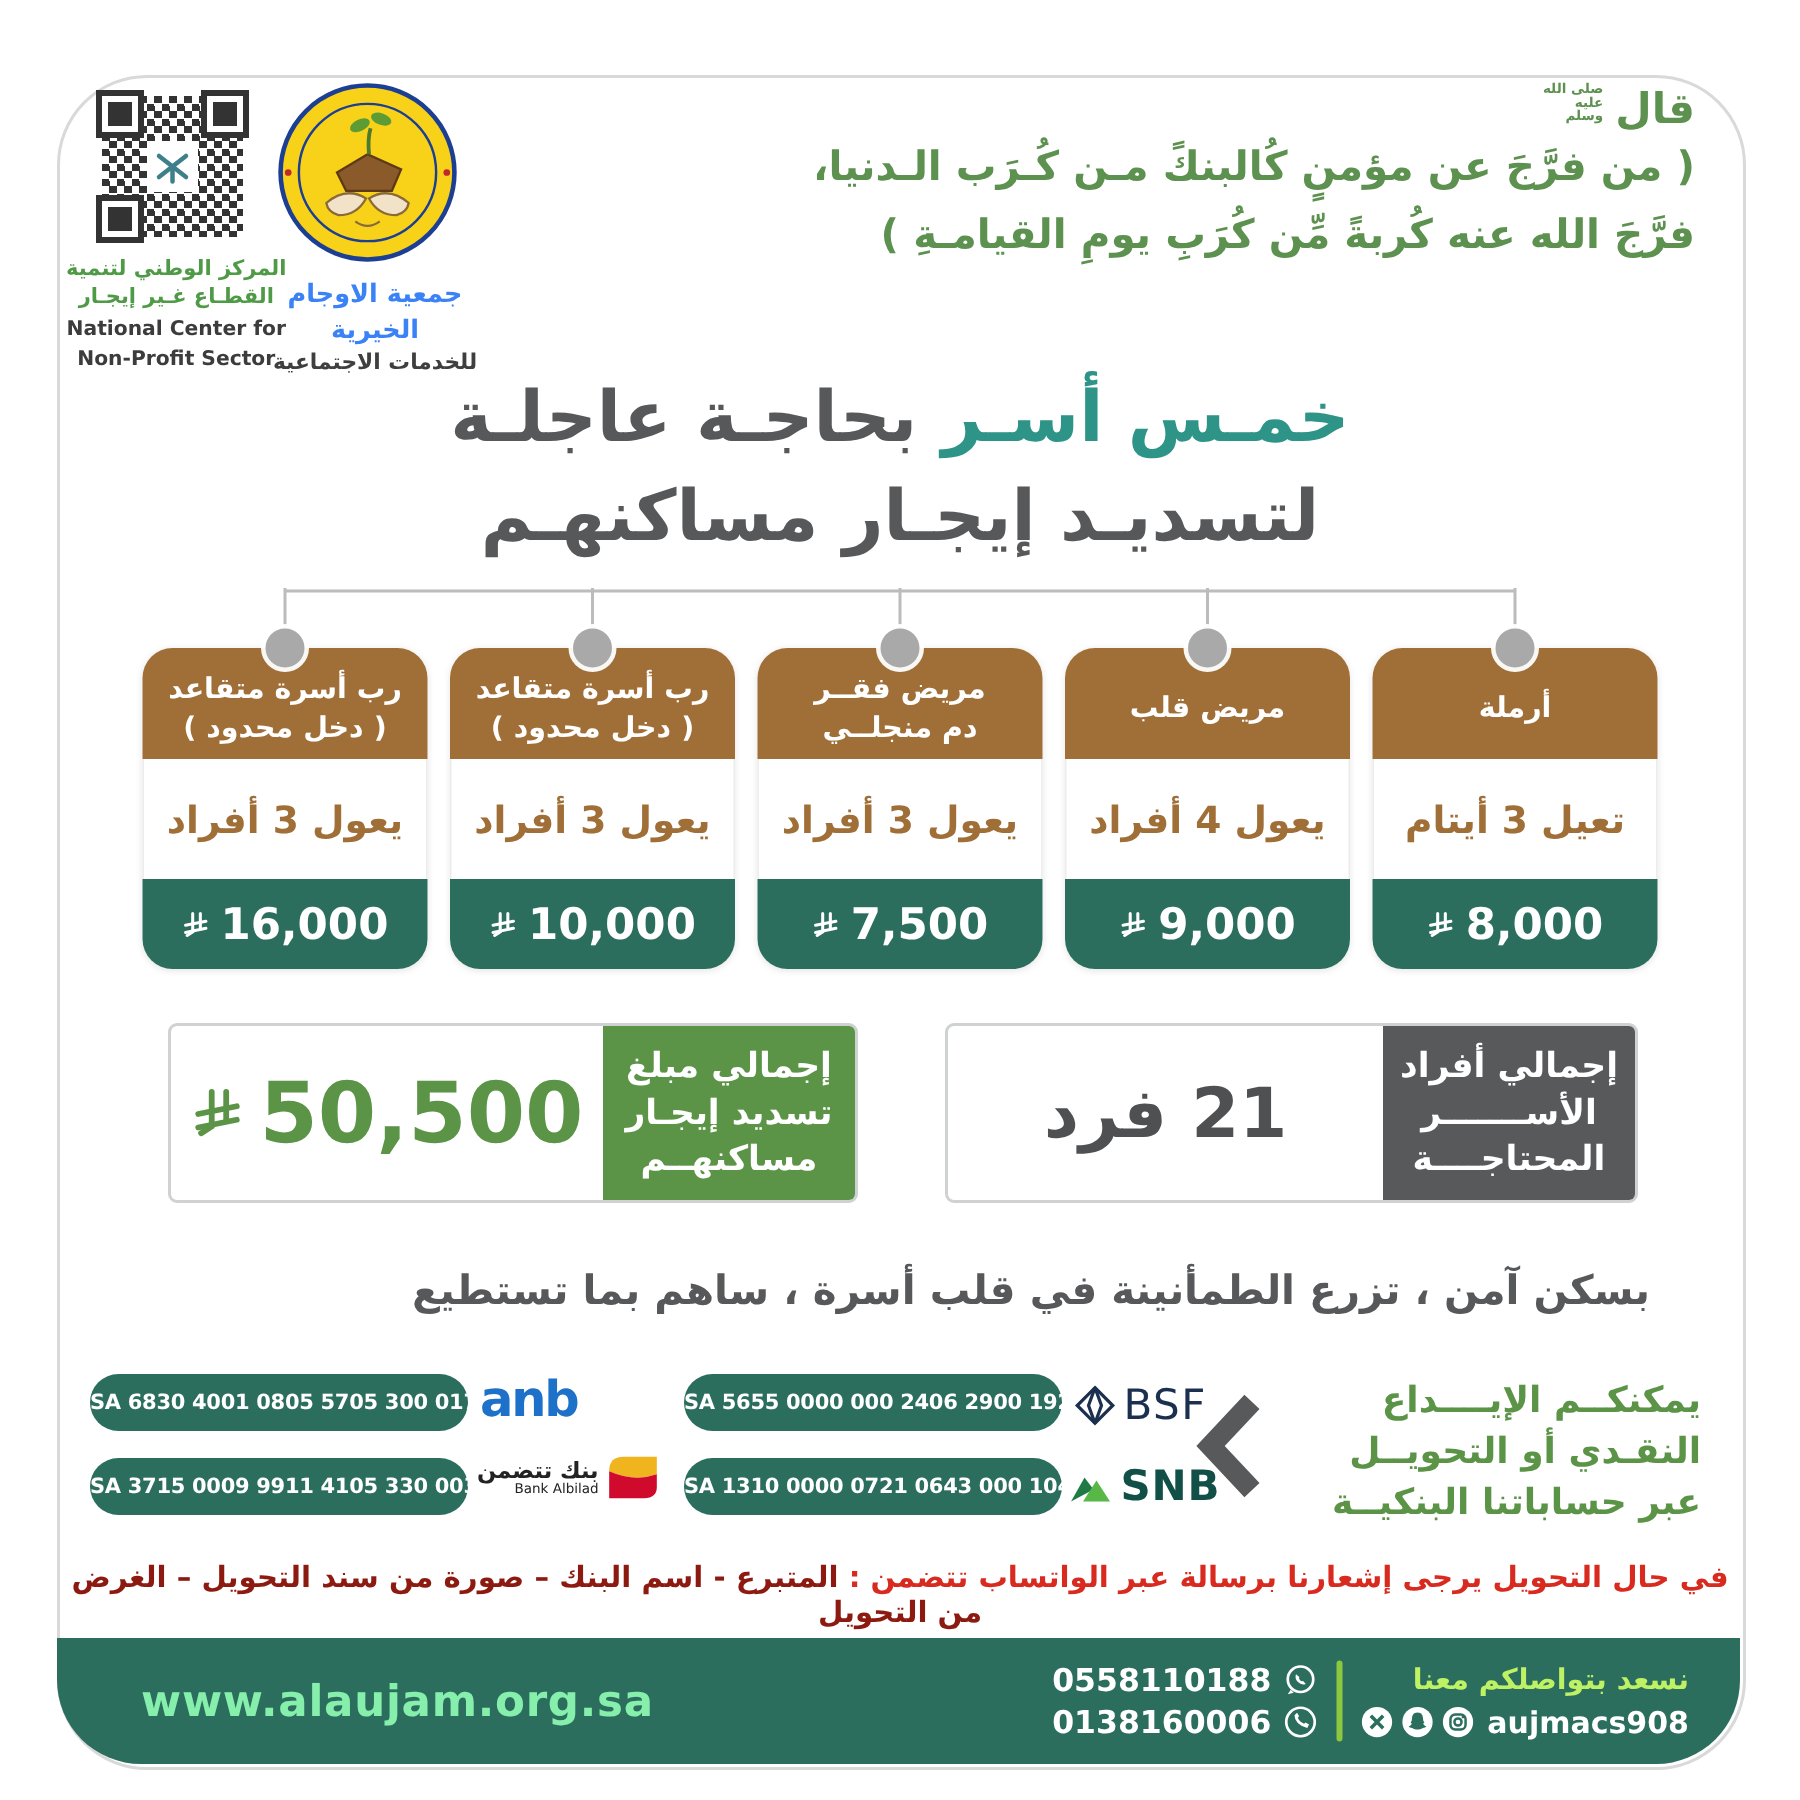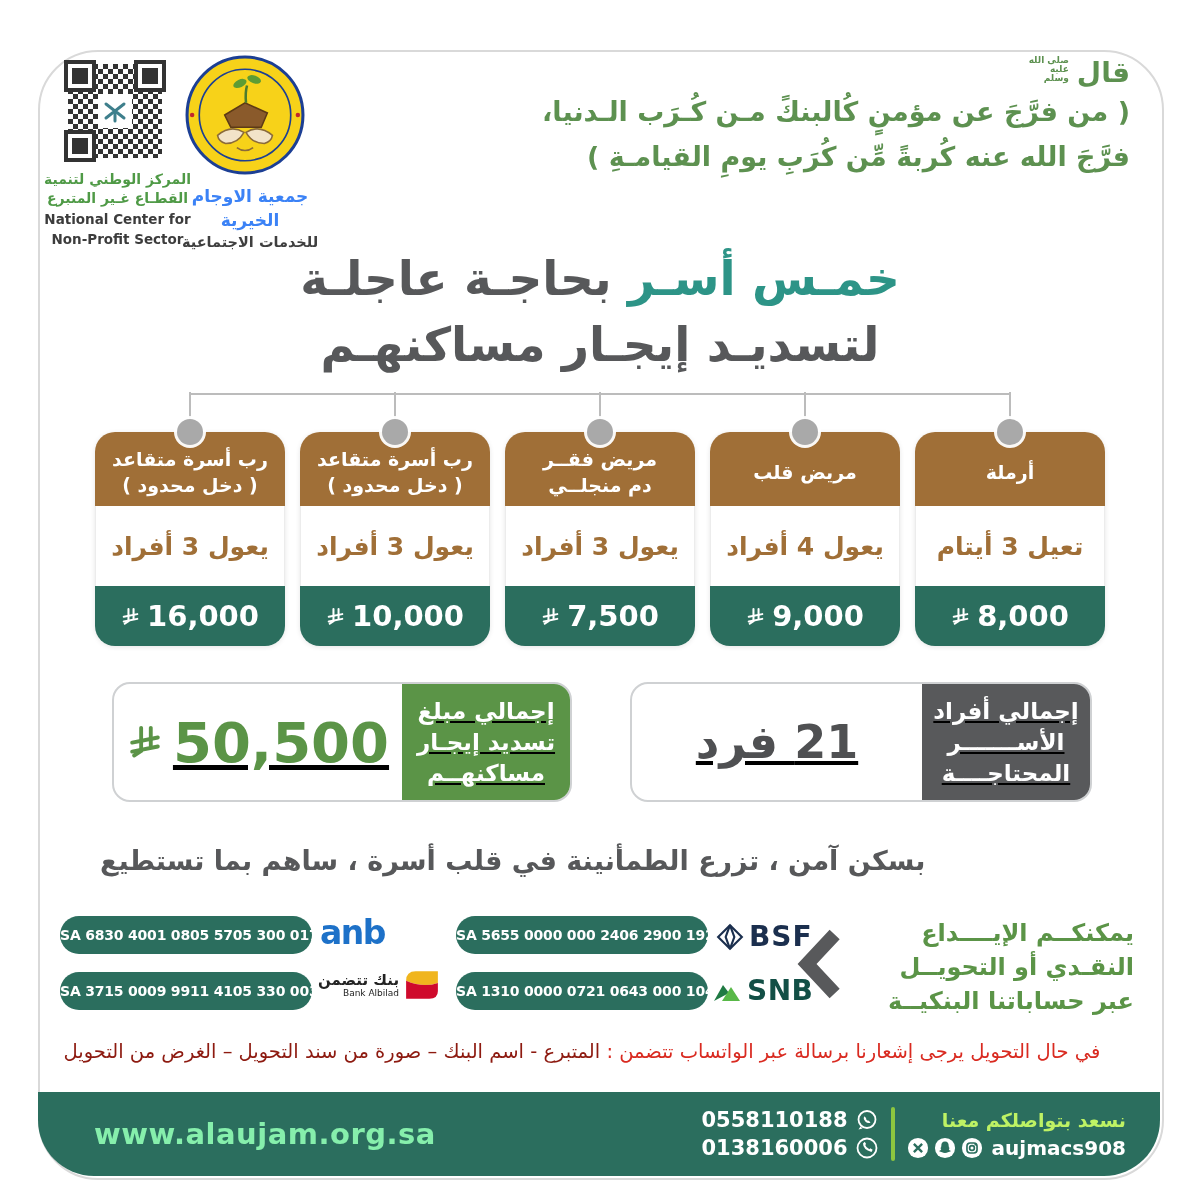--- a/index.html
+++ b/index.html
@@ -55,53 +55,53 @@
   .card-mid{height:80px;display:flex;align-items:center;justify-content:center;direction:rtl;
             color:#a06f37;font-weight:bold;font-size:25px;border-left:1px solid #ececec;border-right:1px solid #ececec;}
   .card-foot{height:60px;background:#2b6e5e;border-radius:0 0 20px 20px;color:#fff;
              display:flex;align-items:center;justify-content:center;gap:7px;direction:ltr;
              font-weight:bold;font-size:29px;}
   .riyal-sm svg{width:19px;height:19px;display:block;}
   .riyal-lg svg{width:36px;height:36px;display:block;}
 
   
   .total-box{position:absolute;top:682px;height:120px;background:#fff;border:2px solid #cfd1d3;
-             border-radius:18px;display:flex;box-sizing:border-box;overflow:hidden;text-decoration:underline;}
+             border-radius:6px;display:flex;box-sizing:border-box;overflow:hidden;}
   .amount-box{left:112px;width:460px;}
   .members-box{left:630px;width:462px;}
   .total-value{flex:1;display:flex;align-items:center;justify-content:center;gap:10px;direction:ltr;}
   .amount-box .total-value{color:#5b9447;font-weight:bold;font-size:56px;}
   .members-box .total-value{color:#4f5052;font-weight:bold;font-size:46px;direction:rtl;}
   .total-panel{width:168px;color:#fff;font-weight:bold;text-align:center;direction:rtl;
                display:flex;flex-direction:column;justify-content:center;font-size:23px;line-height:31px;}
   .green-panel{background:#5b9447;}
   .gray-panel{background:#58595b;}
 
   
-  .slogan{position:absolute;left:100px;top:845px;width:1000px;text-align:left;direction:rtl;
+  .slogan{position:absolute;left:100px;top:845px;width:1000px;text-align:right;direction:rtl;
           color:#57585a;font-weight:bold;font-size:27px;}
 
   
   .iban-pill{position:absolute;width:252px;height:38px;background:#2b6e5e;border-radius:19px;
              color:#fff;font-weight:bold;font-size:14px;letter-spacing:-.2px;line-height:38px;
              text-align:center;direction:ltr;white-space:nowrap;}
   .bank-logo{position:absolute;display:flex;align-items:center;gap:5px;}
   .anb-txt{color:#1d71c8;font-size:33px;font-weight:800;letter-spacing:-1.5px;line-height:34px;}
   .alb-txt{text-align:right;direction:rtl;}
   .alb-ar{color:#232323;font-size:15px;font-weight:bold;line-height:16px;}
   .alb-en{color:#232323;font-size:9px;line-height:10px;}
-  .bsf-txt{color:#1b2f4e;font-size:28px;font-weight:700;letter-spacing:1px;}
+  .bsf-txt{color:#1b2f4e;font-size:28px;font-weight:400;letter-spacing:1px;}
   .snb-txt{color:#124f46;font-size:28px;font-weight:800;letter-spacing:.5px;}
   .cta{position:absolute;right:66px;top:916px;width:260px;direction:rtl;text-align:right;
        color:#5b9447;font-weight:bold;font-size:24px;line-height:34px;}
   .chev{position:absolute;left:796px;top:928px;}
 
   
-  .note{position:absolute;left:12px;top:1040px;width:1140px;text-align:center;direction:rtl;
-        font-weight:normal;font-size:19.5px;}
+  .note{position:absolute;left:30px;top:1040px;width:1140px;text-align:center;direction:rtl;
+        font-weight:bold;font-size:19.5px;}
   .note .red{color:#d92a20;}
   .note .dark{color:#8d1a10;}
 
   
   .footer-bar{position:absolute;left:38px;top:1092px;width:1122px;height:84px;background:#2b6e5e;
               border-radius:0 0 56px 56px;}
   .site{position:absolute;left:56px;top:0;height:84px;display:flex;align-items:center;
         color:#86efac;font-weight:bold;font-size:29px;letter-spacing:.5px;}
   .contact{position:absolute;right:34px;top:10px;height:64px;display:flex;align-items:center;gap:12px;direction:ltr;}
   .phones{display:flex;flex-direction:column;gap:4px;}
@@ -131,21 +131,21 @@
           <g stroke="#3e7f8c" stroke-width="3" fill="none" stroke-linecap="round">
             <path d="M4 6 L13 13 L4 20"></path>
             <path d="M22 6 L13 13 L22 20"></path>
             <path d="M13 13 V23"></path>
           </g>
         </svg>
     </div>
   </div>
   <div class="ncnp-label">
     <div class="ncnp-ar">المركز الوطني لتنمية</div>
-    <div class="ncnp-ar">القطـاع غـير المتبرع</div>
+    <div class="ncnp-ar">القطـاع غـير إيجـار</div>
     <div class="ncnp-en">National Center for</div>
     <div class="ncnp-en">Non-Profit Sector</div>
   </div>
 
   <div class="charity-logo">
     <svg width="122" height="122" viewBox="0 0 120 120">
       <circle cx="60" cy="60" r="57" fill="#f7d219" stroke="#1c3f94" stroke-width="3"></circle>
       <circle cx="60" cy="60" r="45" fill="none" stroke="#1c3f94" stroke-width="1.6"></circle>
       <circle cx="8" cy="60" r="2.2" fill="#c1272d"></circle>
         <circle cx="112" cy="60" r="2.2" fill="#c1272d"></circle>

